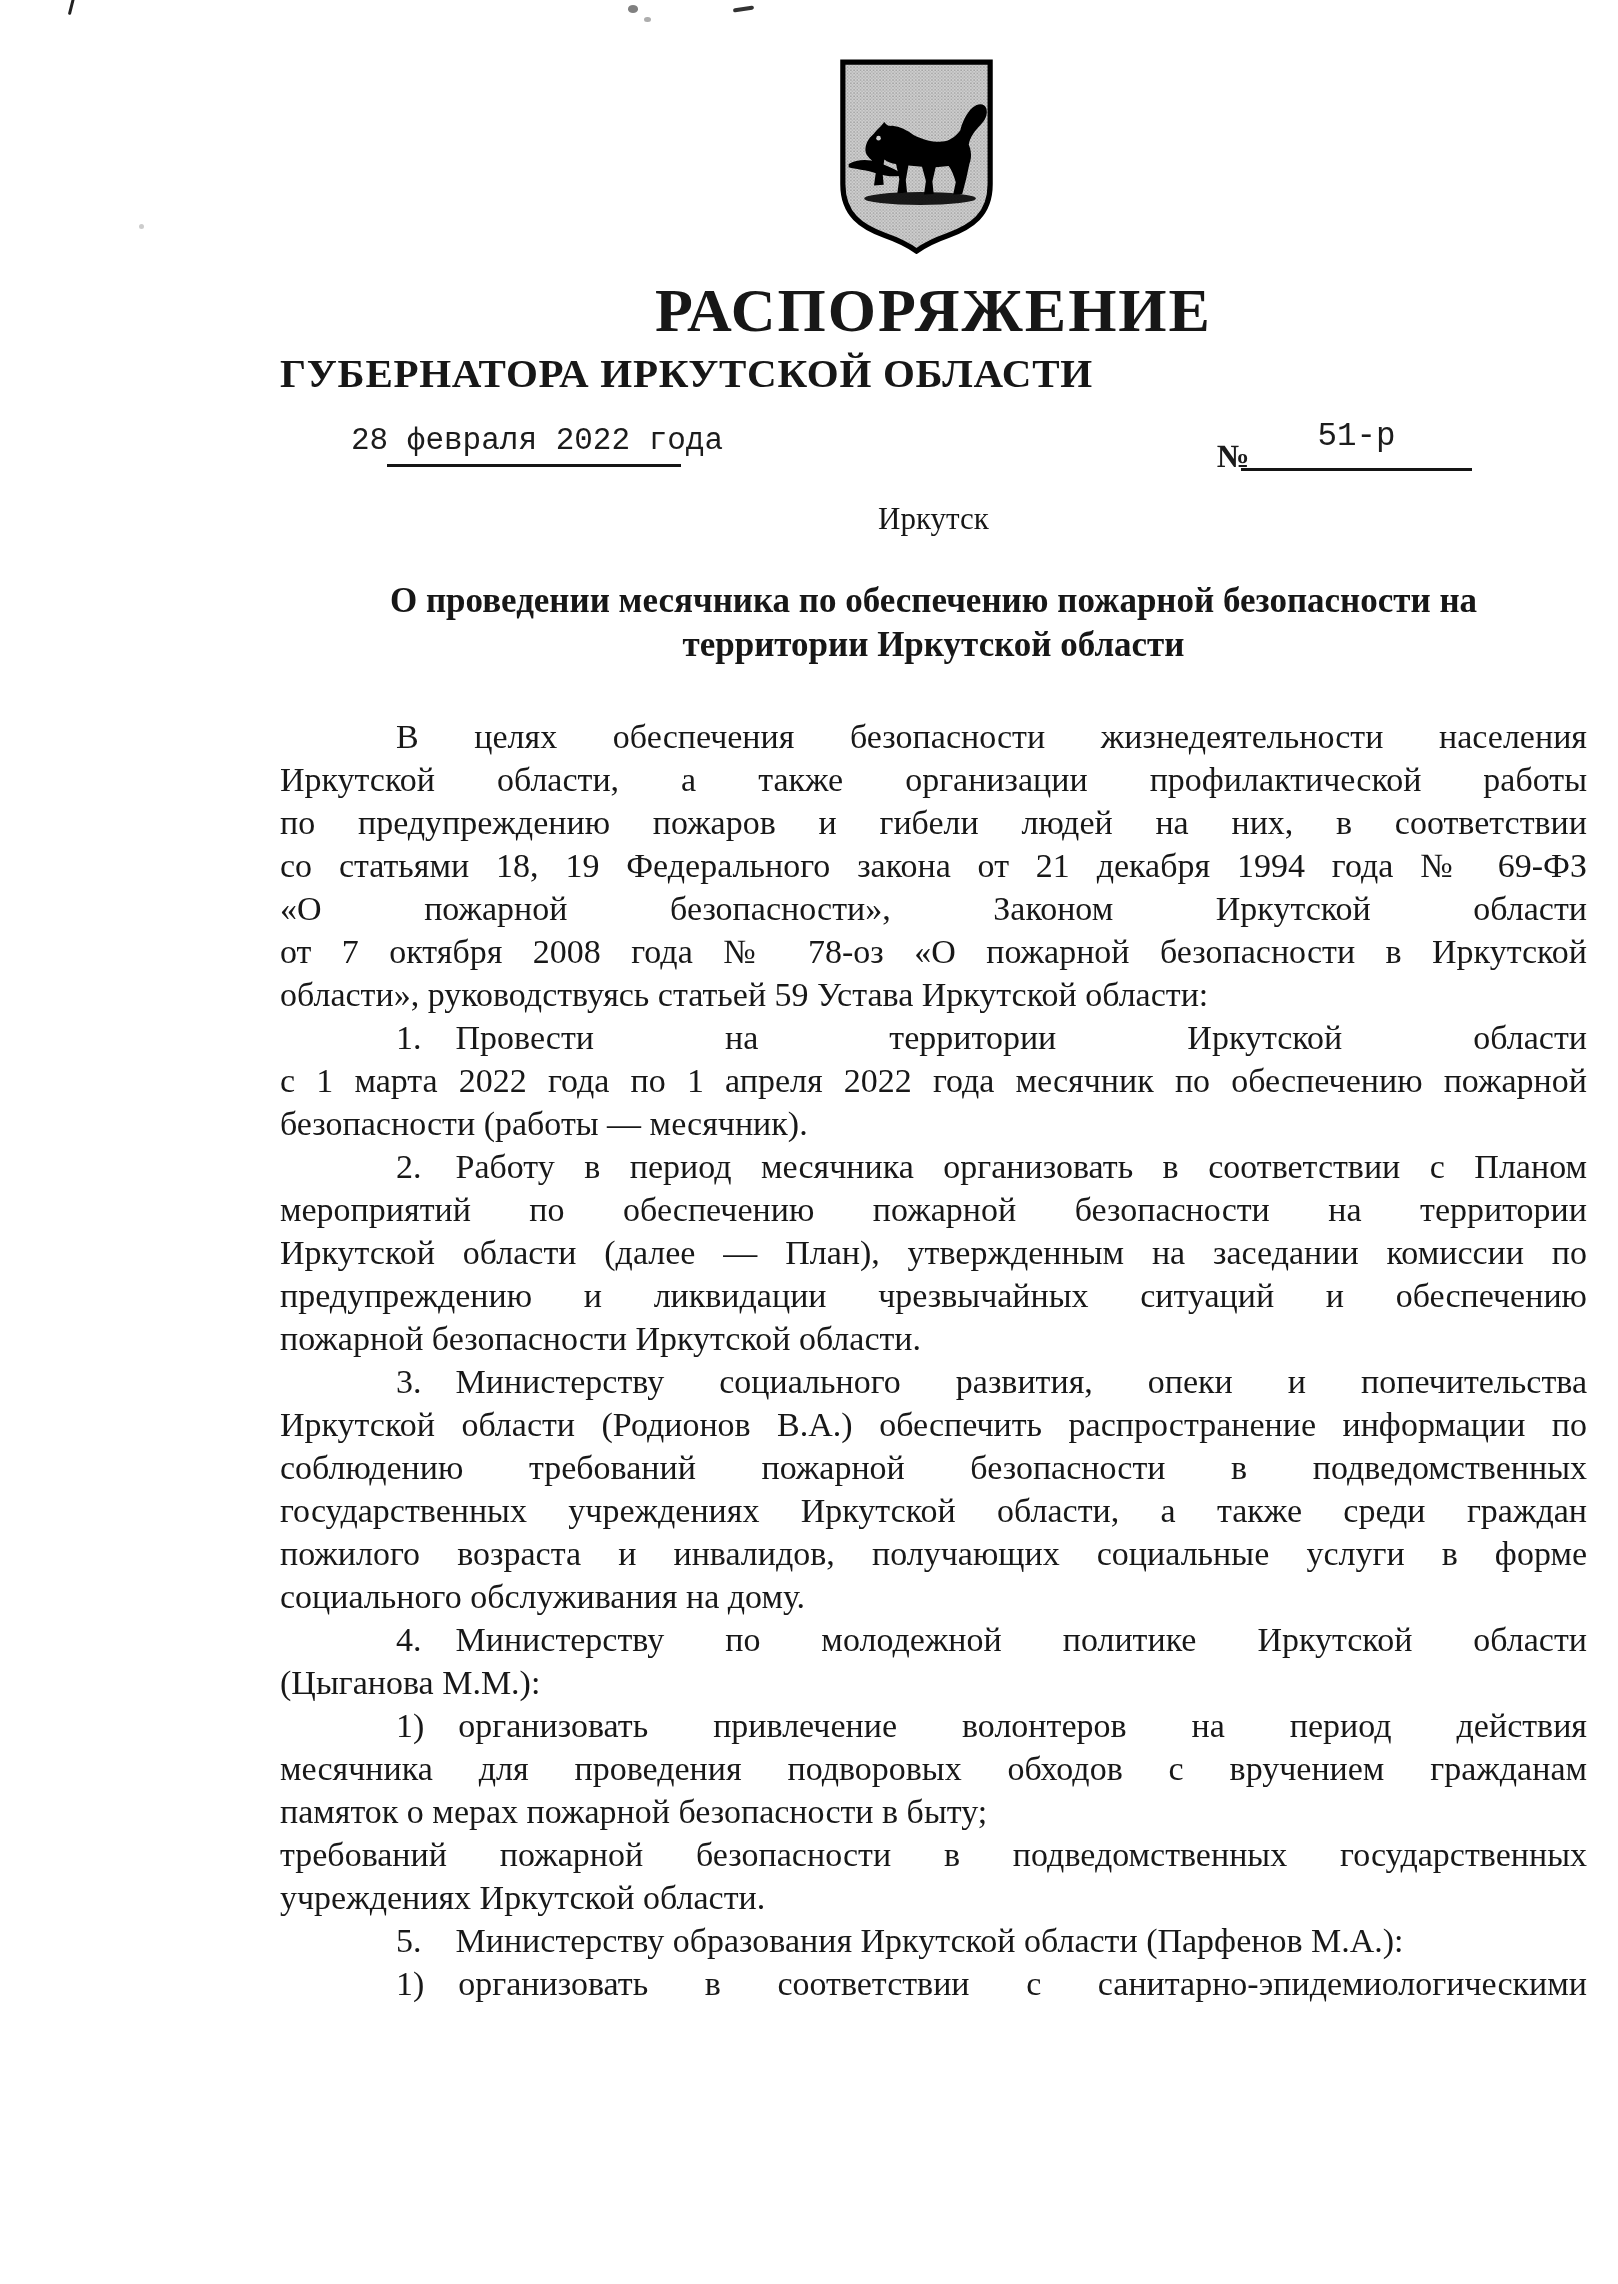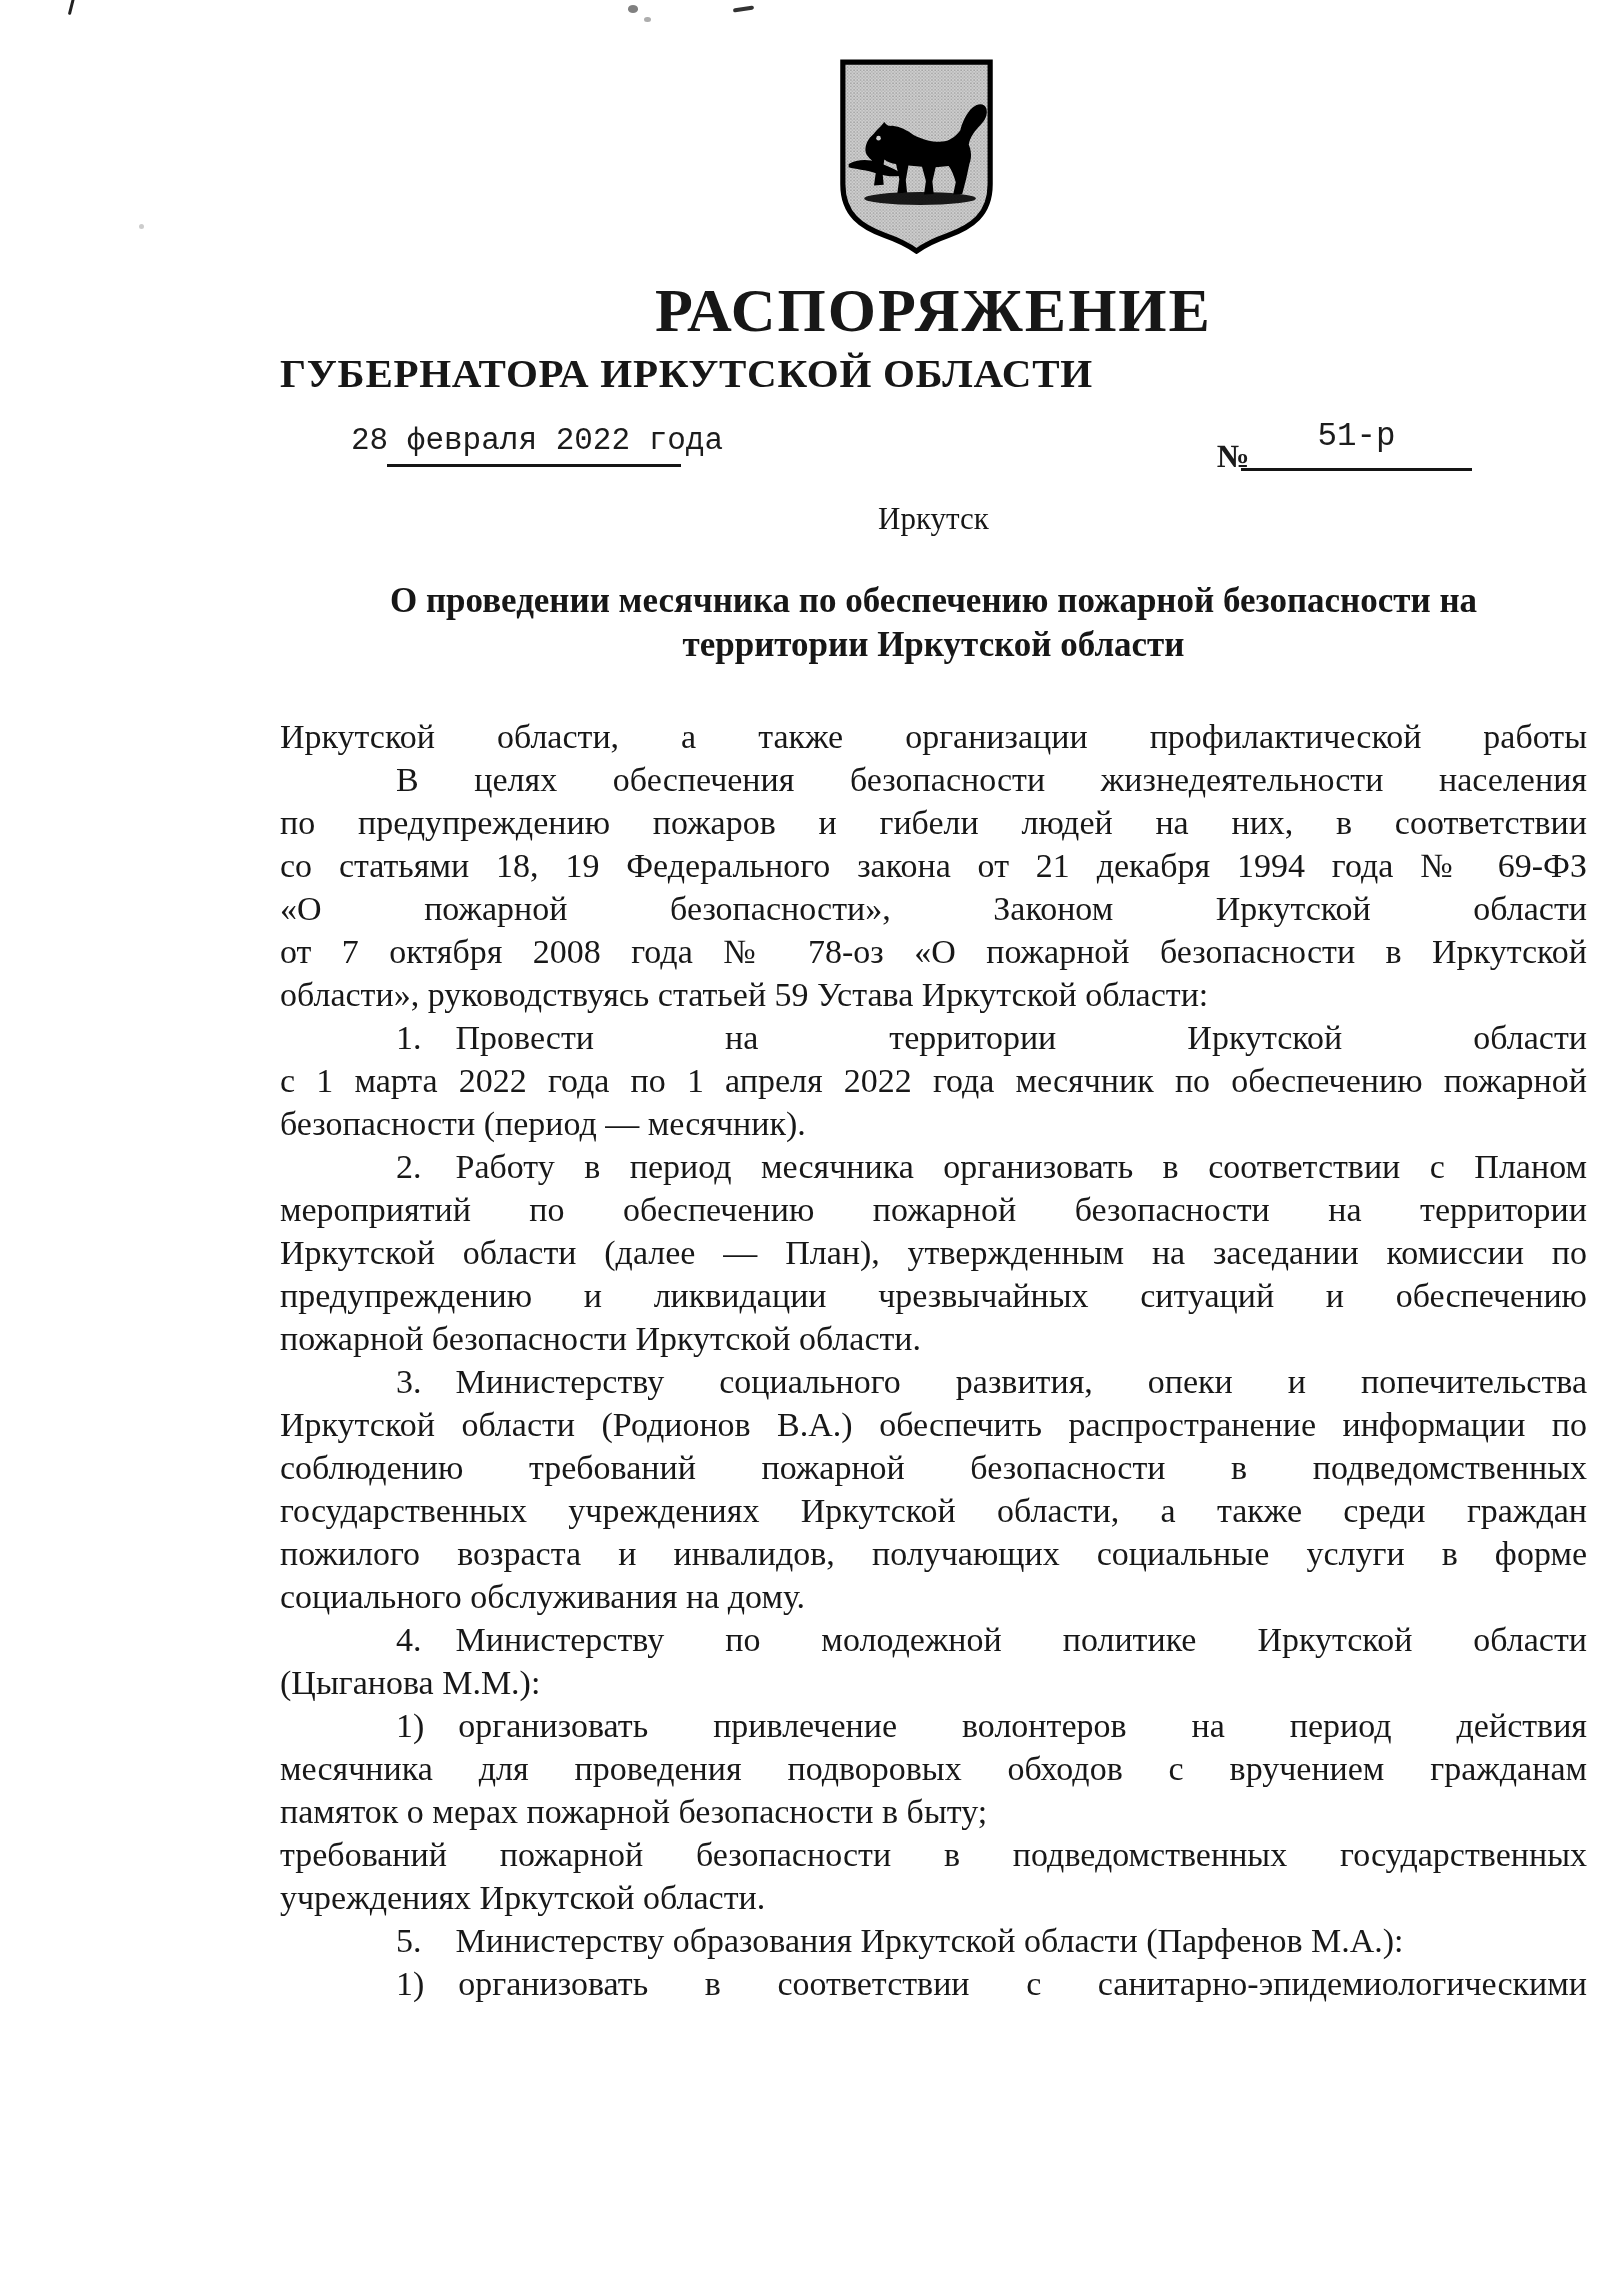--- a/index.html
+++ b/index.html
@@ -134,30 +134,30 @@
   <div class="num-underline"></div>
 
   <div class="doc-city">Иркутск</div>
 
   <div class="doc-subject">
     <div>О проведении месячника по обеспечению пожарной безопасности на</div>
     <div>территории Иркутской области</div>
   </div>
 
   <div class="doc-body" id="doc-body">
+      <div class="line first just">В целях обеспечения безопасности жизнедеятельности населения</div>
       <div class="line just">Иркутской области, а также организации профилактической работы</div>
-      <div class="line first just">В целях обеспечения безопасности жизнедеятельности населения</div>
       <div class="line just">по предупреждению пожаров и гибели людей на них, в соответствии</div>
       <div class="line just">со статьями 18, 19 Федерального закона от 21 декабря 1994 года № 69-ФЗ</div>
       <div class="line just">«О пожарной безопасности», Законом Иркутской области</div>
       <div class="line just">от 7 октября 2008 года № 78-оз «О пожарной безопасности в Иркутской</div>
       <div class="line">области», руководствуясь статьей 59 Устава Иркутской области:</div>
       <div class="line first just">1. Провести на территории Иркутской области</div>
       <div class="line just">с 1 марта 2022 года по 1 апреля 2022 года месячник по обеспечению пожарной</div>
-      <div class="line">безопасности (период — месячник).</div>
+      <div class="line">безопасности (работы — месячник).</div>
       <div class="line first just">2. Работу в период месячника организовать в соответствии с Планом</div>
       <div class="line just">мероприятий по обеспечению пожарной безопасности на территории</div>
       <div class="line just">Иркутской области (далее — План), утвержденным на заседании комиссии по</div>
       <div class="line just">предупреждению и ликвидации чрезвычайных ситуаций и обеспечению</div>
       <div class="line">пожарной безопасности Иркутской области.</div>
       <div class="line first just">3. Министерству социального развития, опеки и попечительства</div>
       <div class="line just">Иркутской области (Родионов В.А.) обеспечить распространение информации по</div>
       <div class="line just">соблюдению требований пожарной безопасности в подведомственных</div>
       <div class="line just">государственных учреждениях Иркутской области, а также среди граждан</div>
       <div class="line just">пожилого возраста и инвалидов, получающих социальные услуги в форме</div>

